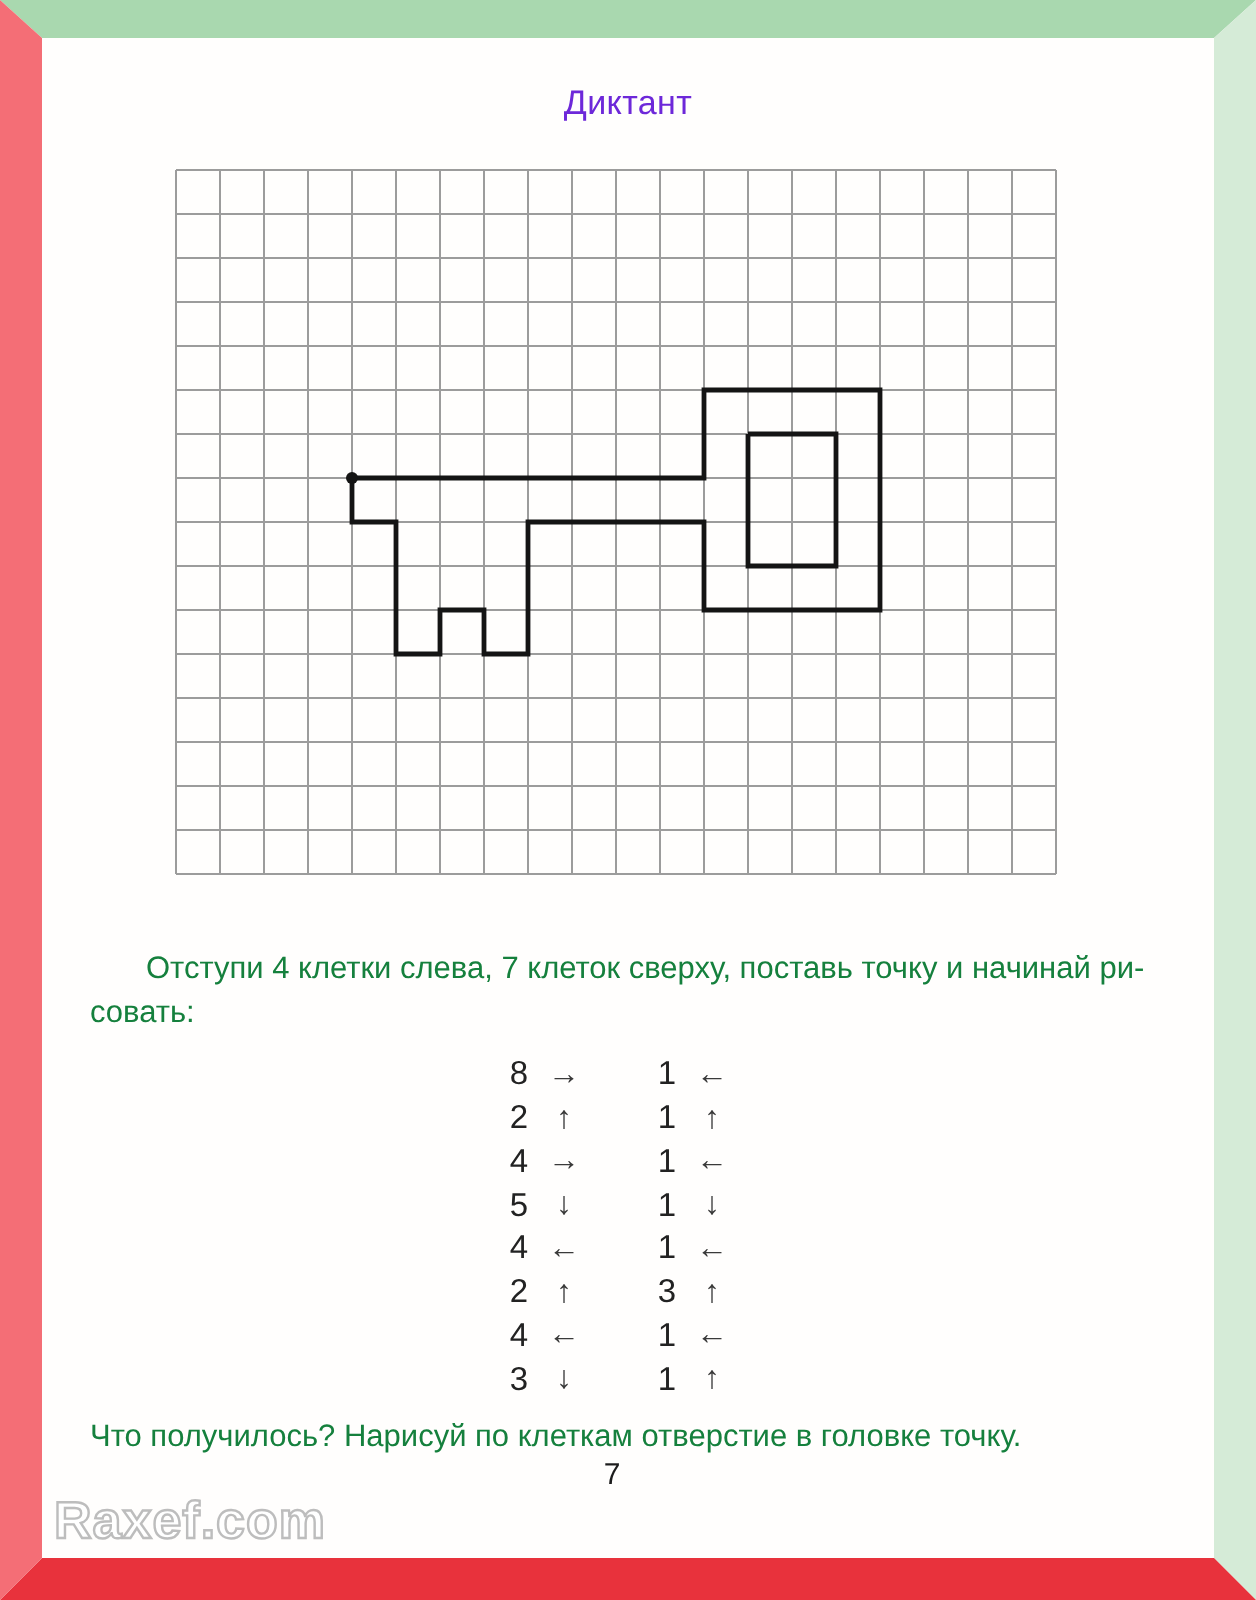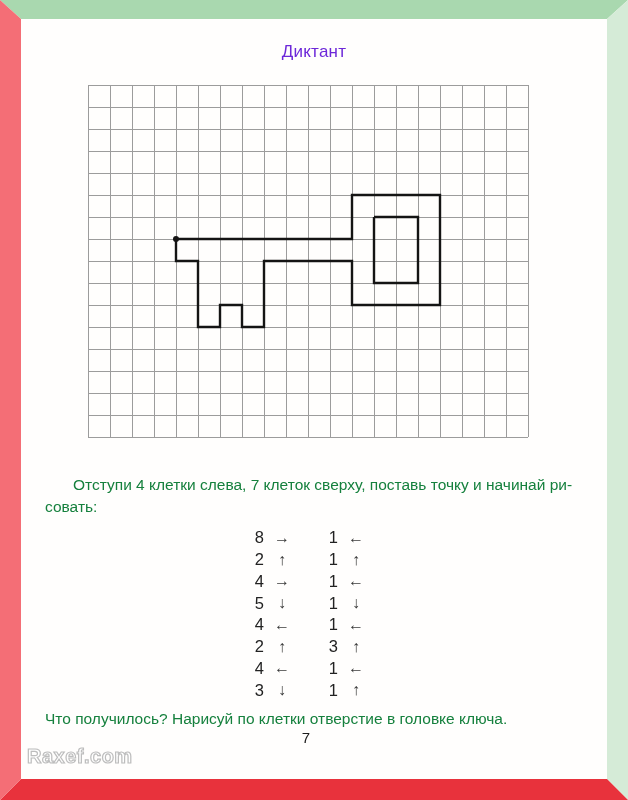--- a/index.html
+++ b/index.html
@@ -45,21 +45,21 @@
   .move-row .num2  { width: 38px; text-align: right; font-size: 16.5px; }
   .move-row .arrow { width: 36px; text-align: center; font-size: 16px; color: #3a3a3a; }
 
   .page-number {
     position: absolute; top: 729px; left: 21px; right: 37px;
     text-align: center; font-size: 15px; color: #1c1c1c;
   }
 
   .watermark {
     position: absolute; left: 27px; top: 745px;
-    font-size: 20px; font-weight: bold; letter-spacing: 0.5px;
+    font-size: 26px; font-weight: bold; letter-spacing: 0.5px;
     color: rgba(255,255,255,0.82);
     -webkit-text-stroke: 1.2px rgba(185,185,185,0.95);
     text-stroke: 1.2px rgba(185,185,185,0.95);
   }
 </style>
 </head>
 <body>
 
 <div class="canvas">
 
@@ -167,19 +167,19 @@
         <span class="arrow">←</span>
       </div>
       <div class="move-row">
         <span class="num">3</span>
         <span class="arrow">↓</span>
         <span class="num2">1</span>
         <span class="arrow">↑</span>
       </div>
     </div>
 
-  <div class="para question indent">Что получилось? Нарисуй по клетки отверстие в головке ключа.</div>
+  <div class="para question indent">Что получилось? Нарисуй по клеткам отверстие в головке точку.</div>
 
   <div class="page-number">7</div>
 
   <div class="watermark">Raxef.com</div>
 
 </div>
 
 </body></html>

